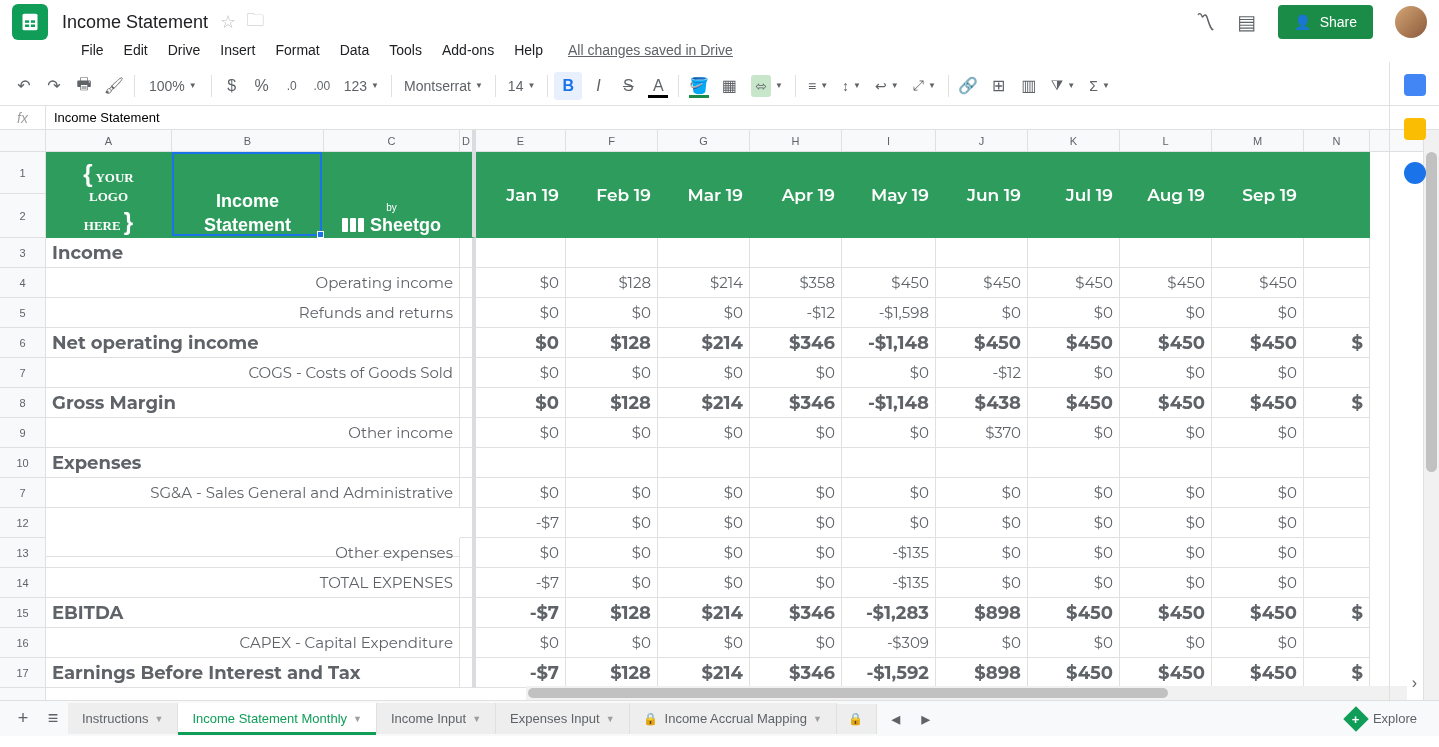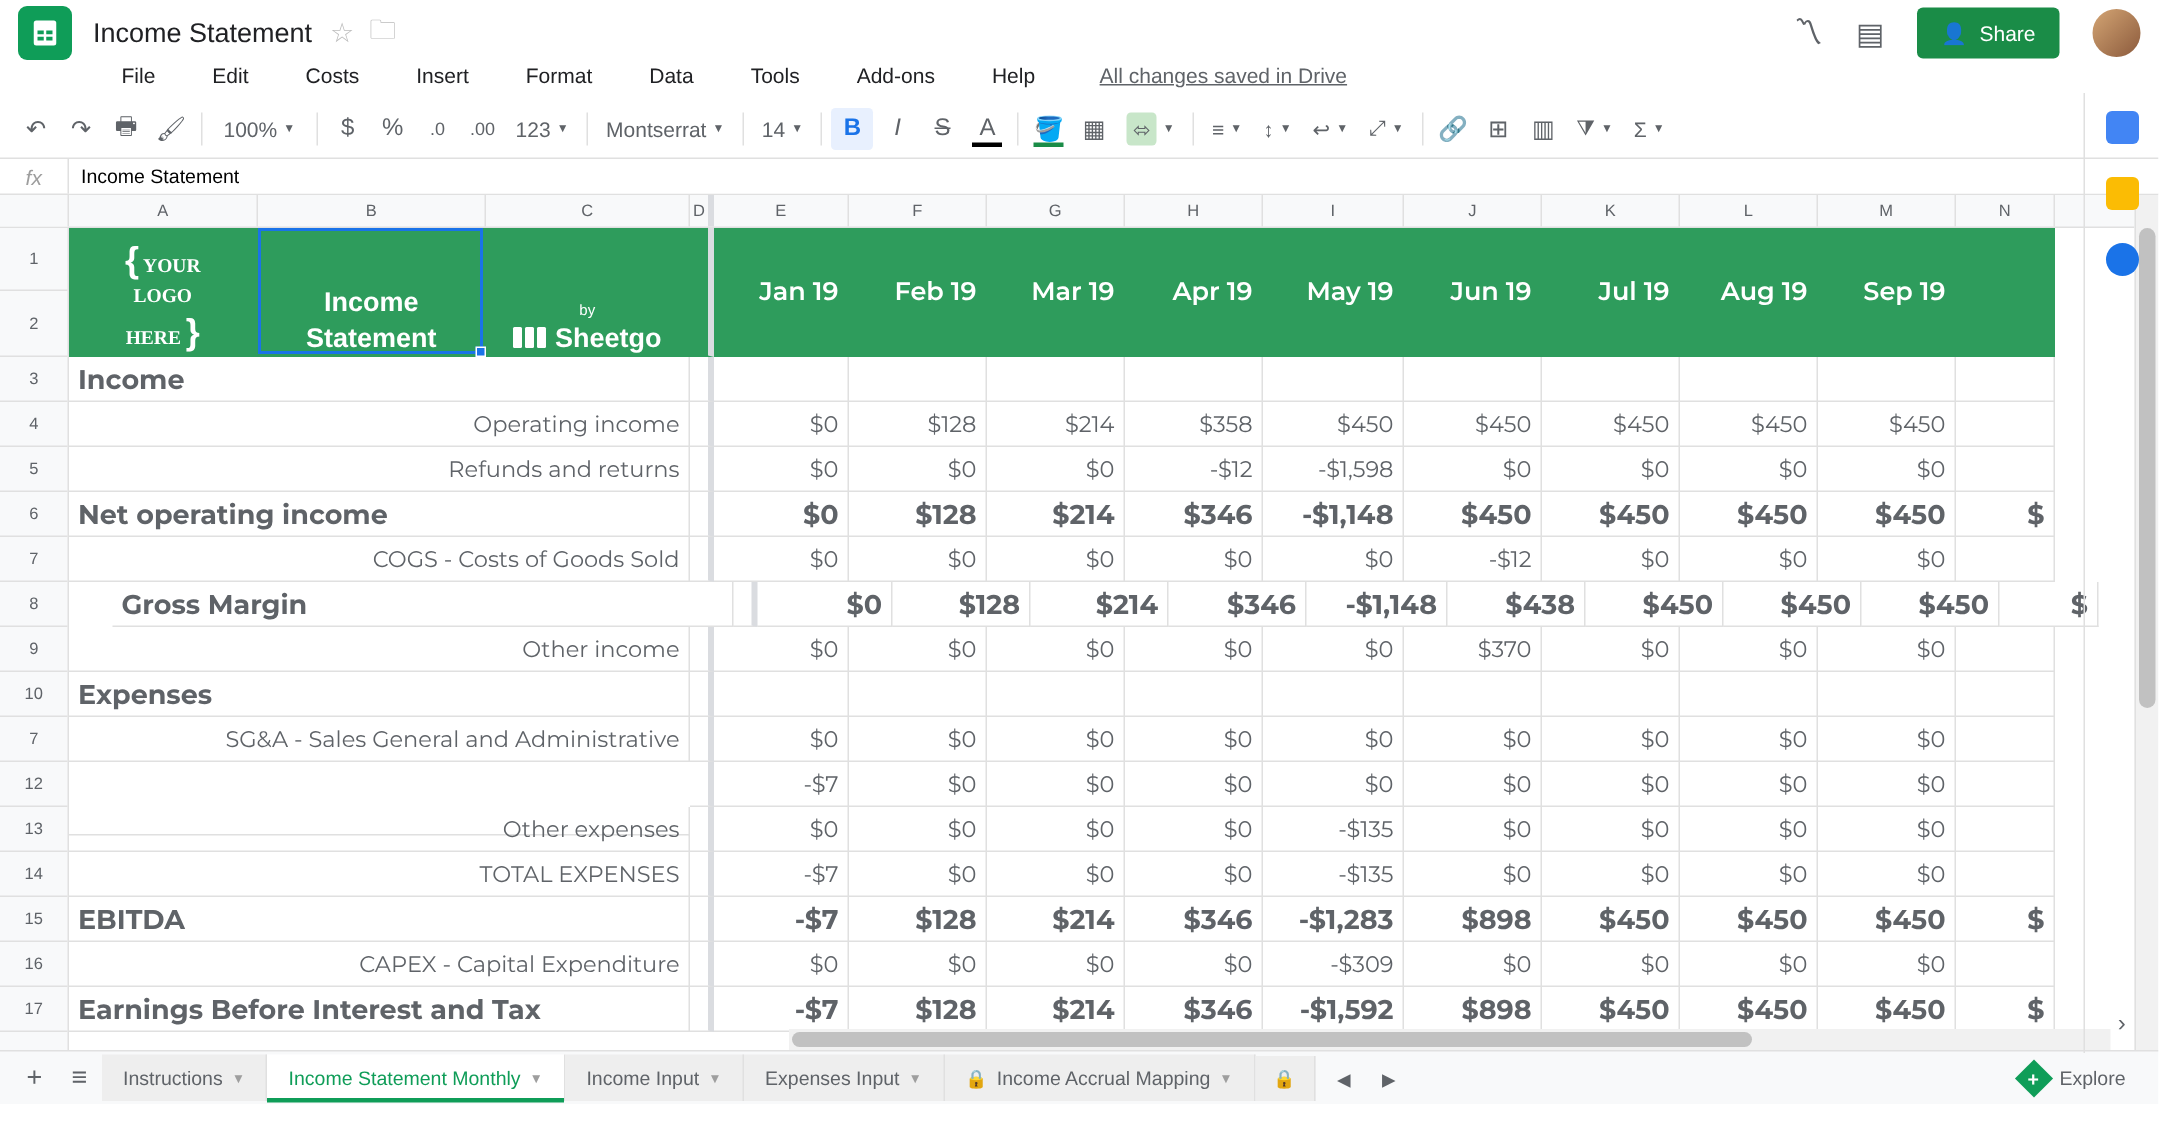--- a/index.html
+++ b/index.html
@@ -10,21 +10,21 @@
 .sheets-logo { width:36px; height:36px; background:#0f9d58; border-radius:6px; display:flex; align-items:center; justify-content:center; margin-right:14px; position:relative; }
 .sheets-logo svg { width:20px; height:26px; }
 .doc-title { font-size:18px; color:#202124; margin-right:12px; }
 .star-icon,.folder-icon { color:#bdbdbd; font-size:18px; margin-right:10px; cursor:pointer; }
 .header-right { margin-left:auto; display:flex; align-items:center; gap:22px; }
 .trend-icon,.comment-icon { color:#5f6368; font-size:20px; cursor:pointer; }
 .share-btn { background:#1a8c47; color:#fff; border:none; border-radius:4px; padding:9px 16px; font-size:14px; font-weight:500; display:flex; align-items:center; gap:8px; cursor:pointer; }
 .avatar { width:32px; height:32px; border-radius:50%; background:linear-gradient(135deg,#d4a574,#8b5a3c); }
 
 
-.menu-bar { display:flex; align-items:center; padding:6px 72px 8px 72px; font-size:14px; color:#202124; gap:20px; height:30px; }
+.menu-bar { display:flex; align-items:center; padding:6px 72px 8px 72px; font-size:14px; color:#202124; gap:2px; height:30px; }
 .menu-item { padding:4px 9px; cursor:pointer; border-radius:3px; }
 .save-status { margin-left:14px; text-decoration:underline; color:#5f6368; cursor:pointer; }
 
 
 .toolbar { display:flex; align-items:center; padding:6px 10px; border-bottom:1px solid #e0e0e0; height:40px; gap:2px; }
 .tb-btn { width:28px; height:28px; display:flex; align-items:center; justify-content:center; color:#5f6368; cursor:pointer; border-radius:3px; font-size:16px; }
 .tb-sep { width:1px; height:22px; background:#e0e0e0; margin:0 4px; }
 .tb-drop { display:flex; align-items:center; padding:4px 6px; font-size:14px; color:#5f6368; cursor:pointer; gap:4px; }
 .tb-drop .arrow { font-size:8px; }
 .zoom-sel { padding:2px 8px; }
@@ -126,21 +126,21 @@
       <span>👤</span>
       <span>Share</span>
     </button>
     <div class="avatar"></div>
   </div>
 </div>
 
 <div class="menu-bar">
   <span class="menu-item">File</span>
   <span class="menu-item">Edit</span>
-  <span class="menu-item">Costs</span>
+  <span class="menu-item">Drive</span>
   <span class="menu-item">Insert</span>
   <span class="menu-item">Format</span>
   <span class="menu-item">Data</span>
   <span class="menu-item">Tools</span>
   <span class="menu-item">Add-ons</span>
   <span class="menu-item">Help</span>
   <span class="save-status">All changes saved in Drive</span>
 </div>
 
 <div class="toolbar">
@@ -334,21 +334,21 @@
               <div class="cell num-cell" style="width: 92px;">$0</div>
               <div class="cell num-cell" style="width: 92px;">$0</div>
               <div class="cell num-cell" style="width: 92px;">$0</div>
               <div class="cell num-cell" style="width: 94px;">$0</div>
               <div class="cell num-cell" style="width: 92px;">-$12</div>
               <div class="cell num-cell" style="width: 92px;">$0</div>
               <div class="cell num-cell" style="width: 92px;">$0</div>
               <div class="cell num-cell" style="width: 92px;">$0</div>
               <div class="cell num-cell" style="width: 66px;"></div>
             </div>
-            <div class="data-row" style="height: 30px; margin-left: 29px;">
+            <div class="data-row" style="height: 30px;">
               <div class="cell bold-label" style="width: 414px;">Gross Margin</div>
               <div class="cell frozen-divider" style="width: 16px;"></div>
               <div class="cell num-cell num-bold" style="width: 90px;">$0</div>
               <div class="cell num-cell num-bold" style="width: 92px;">$128</div>
               <div class="cell num-cell num-bold" style="width: 92px;">$214</div>
               <div class="cell num-cell num-bold" style="width: 92px;">$346</div>
               <div class="cell num-cell num-bold" style="width: 94px;">-$1,148</div>
               <div class="cell num-cell num-bold" style="width: 92px;">$438</div>
               <div class="cell num-cell num-bold" style="width: 92px;">$450</div>
               <div class="cell num-cell num-bold" style="width: 92px;">$450</div>

